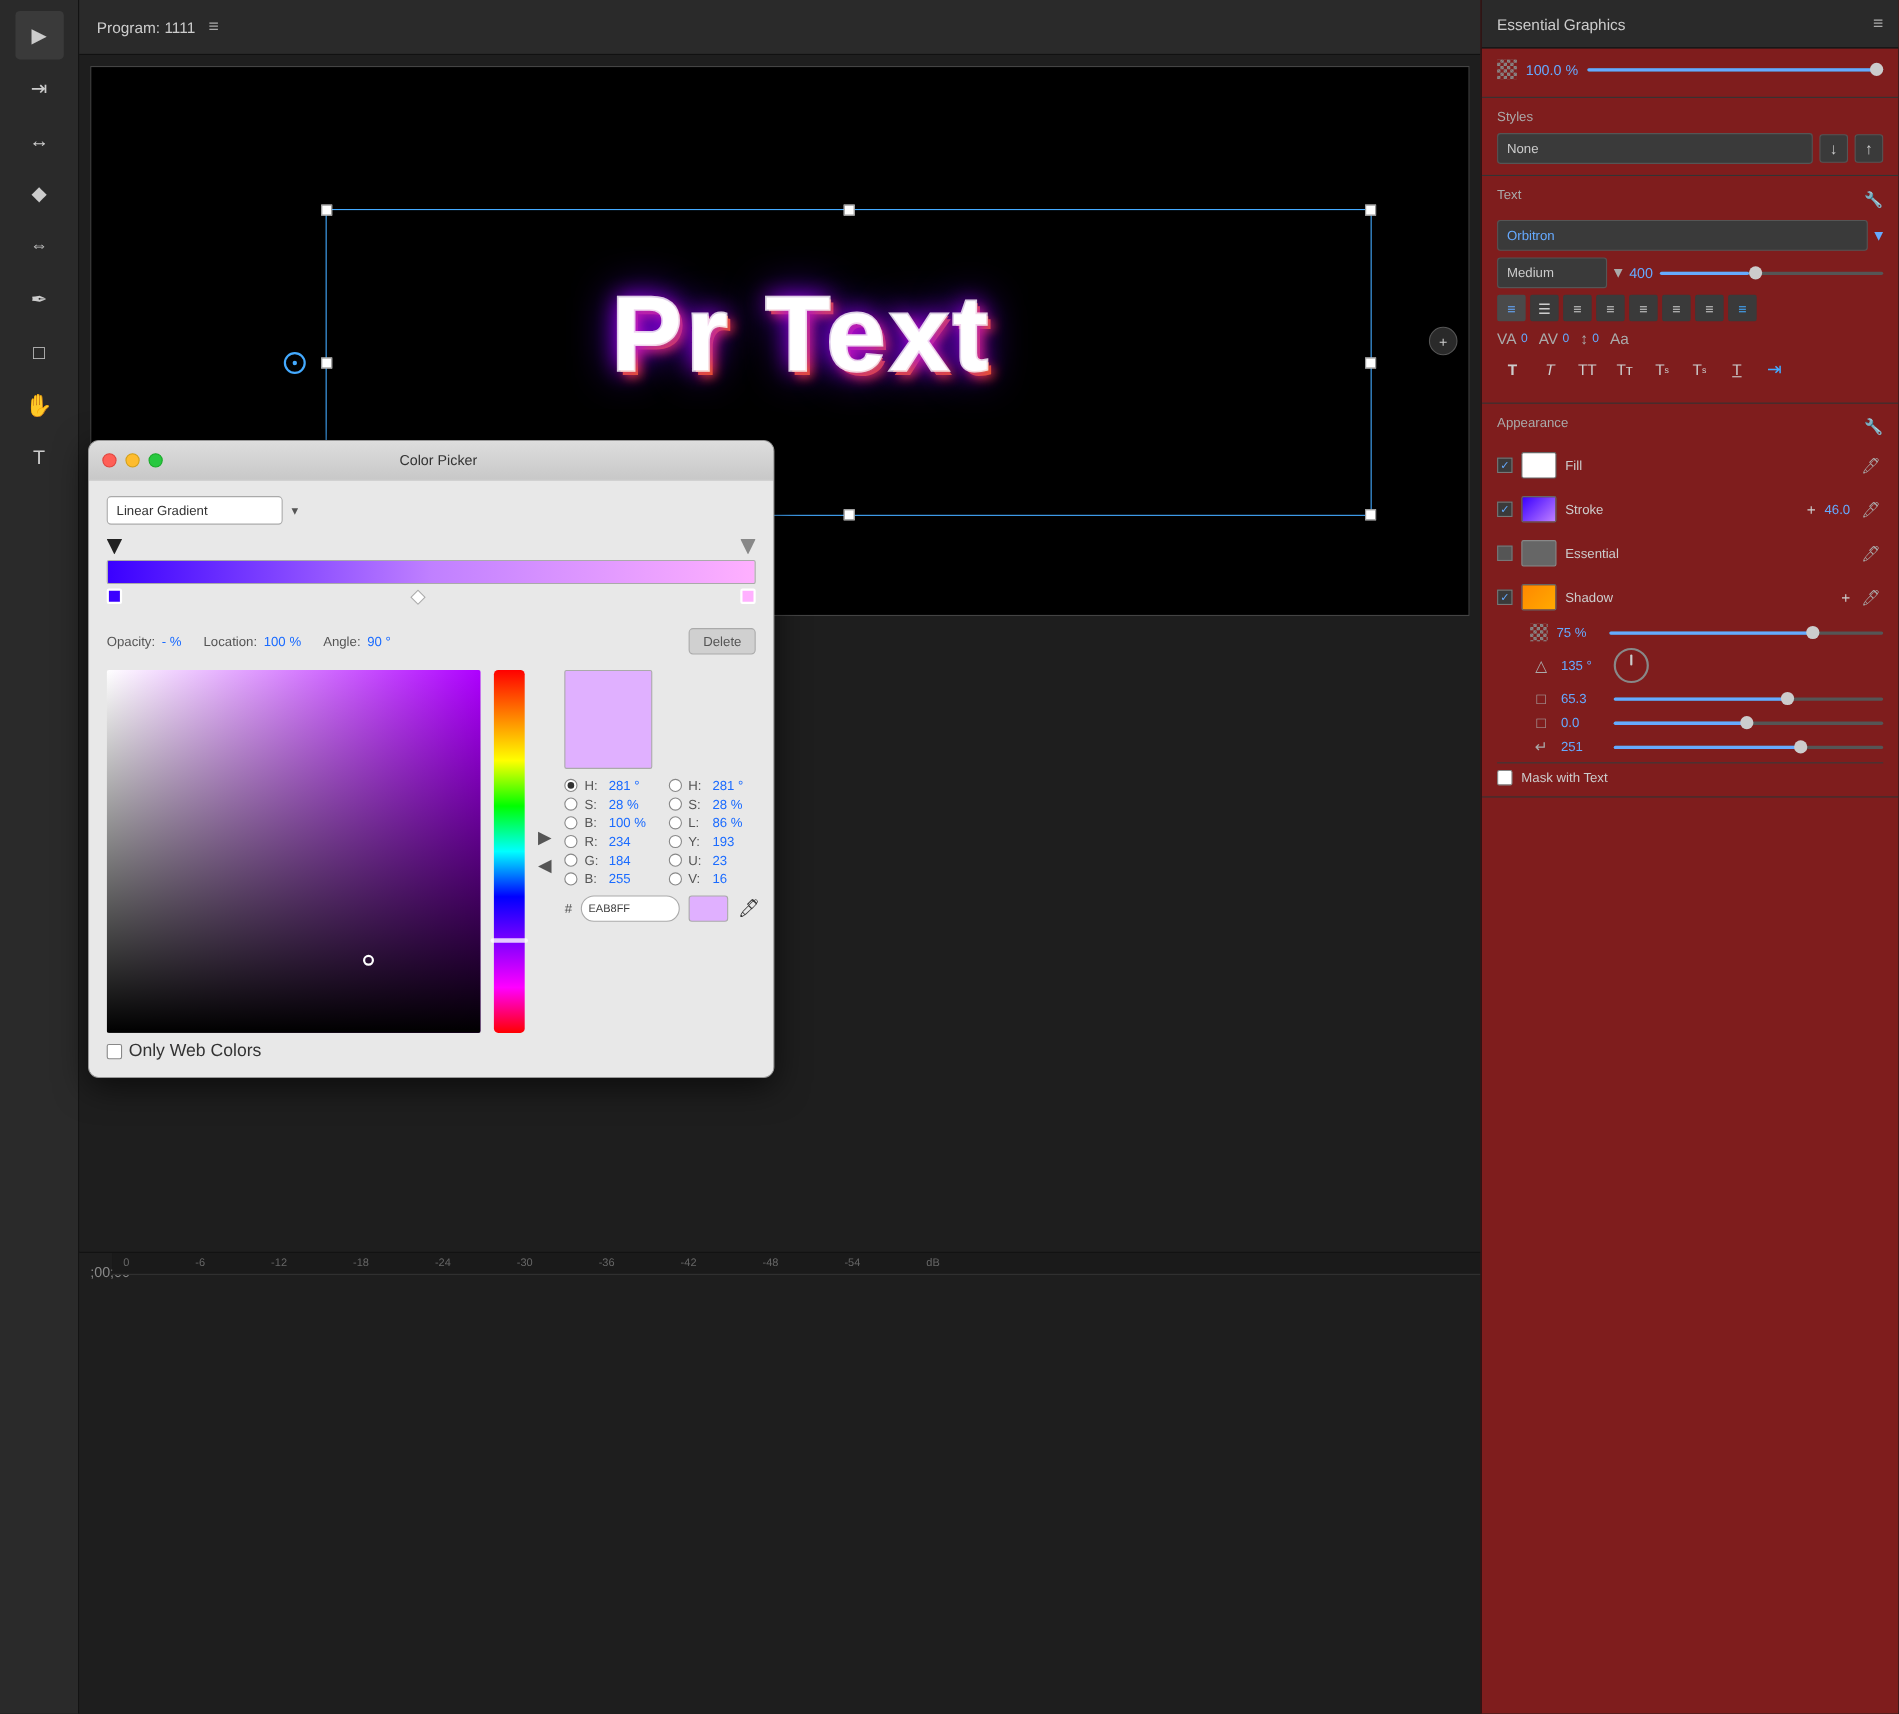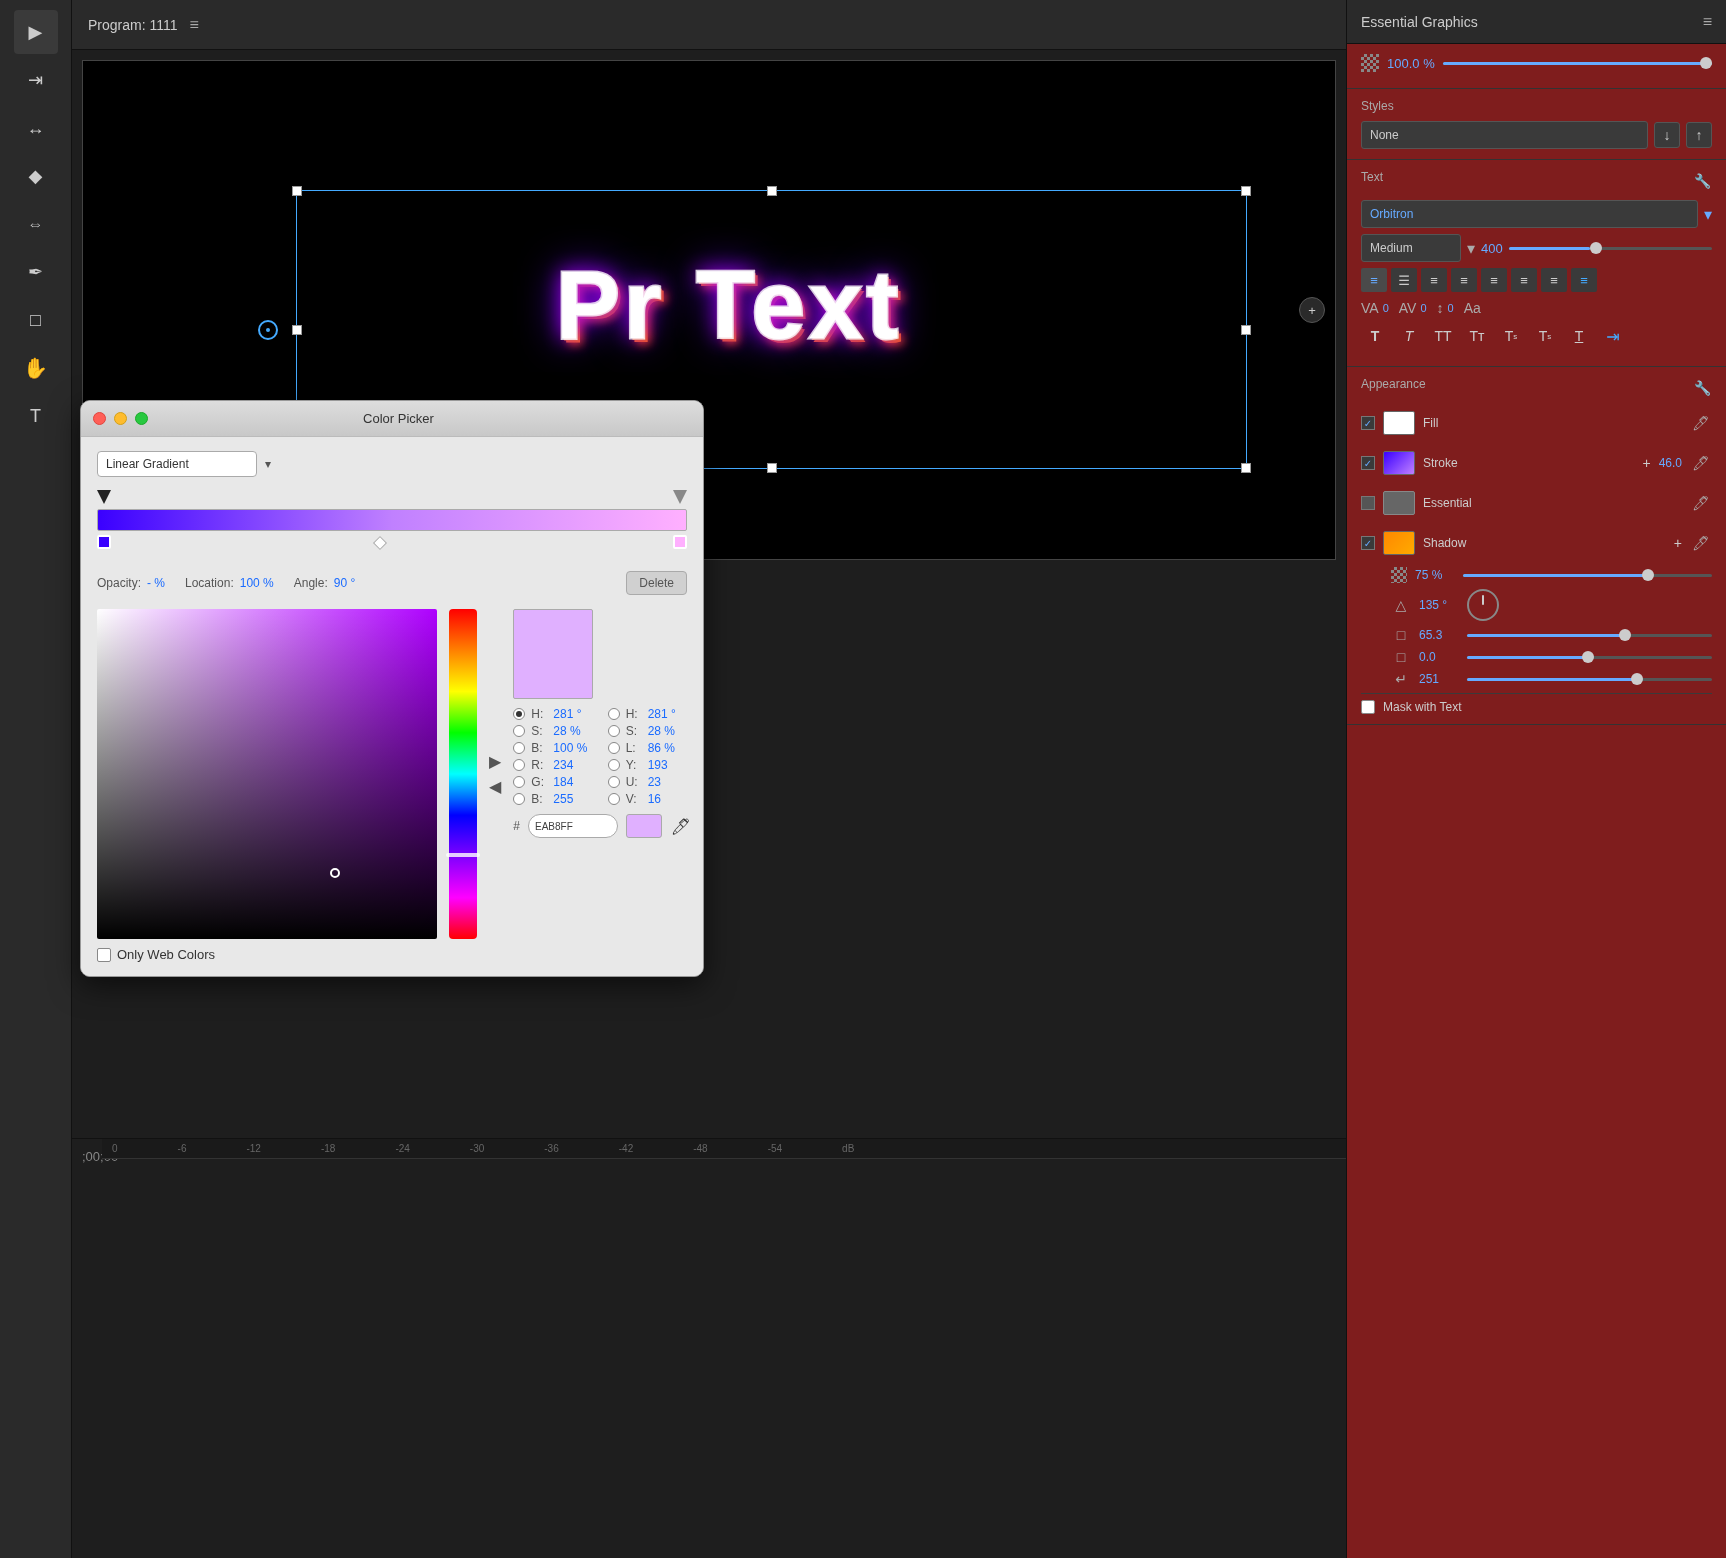--- a/index.html
+++ b/index.html
@@ -655,21 +655,21 @@
       font-size: 12px;
       color: #333;
       cursor: pointer;
     }
 
     
     .web-colors-row {
       display: flex;
       align-items: center;
       gap: 6px;
-      font-size: 13px;
+      font-size: 16px;
       color: #333;
       margin-top: 8px;
     }
     .web-checkbox {
       width: 14px; height: 14px;
       border: 1px solid #888;
       background: white;
       border-radius: 2px;
       cursor: pointer;
     }

